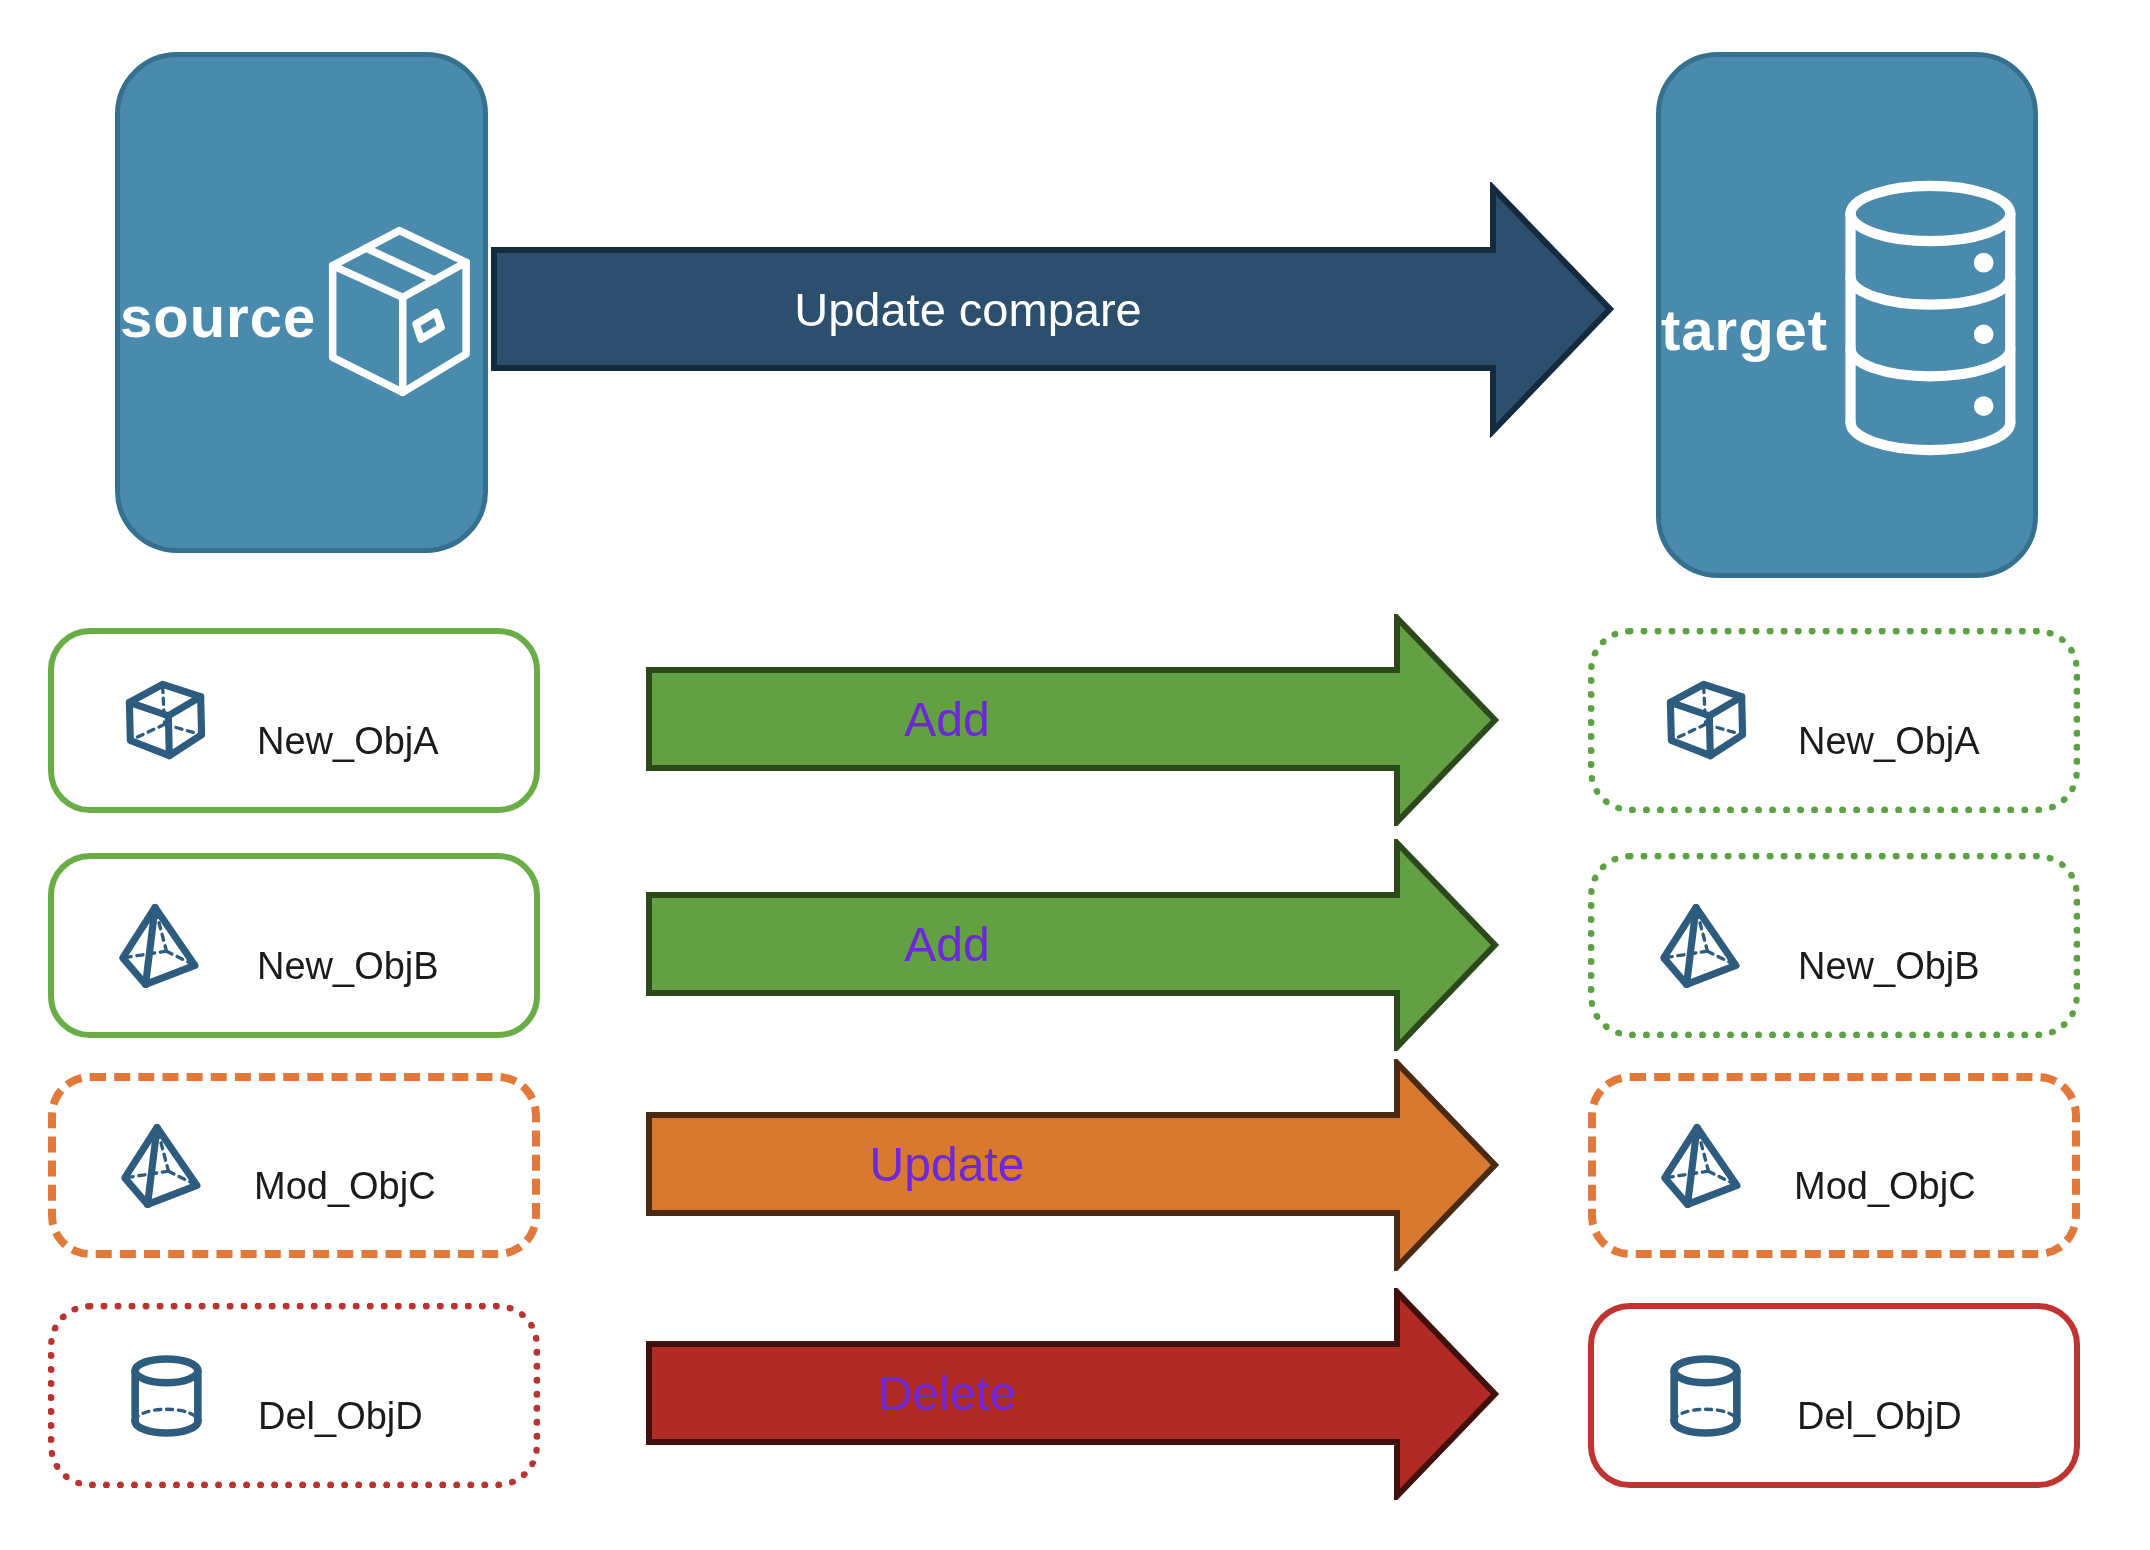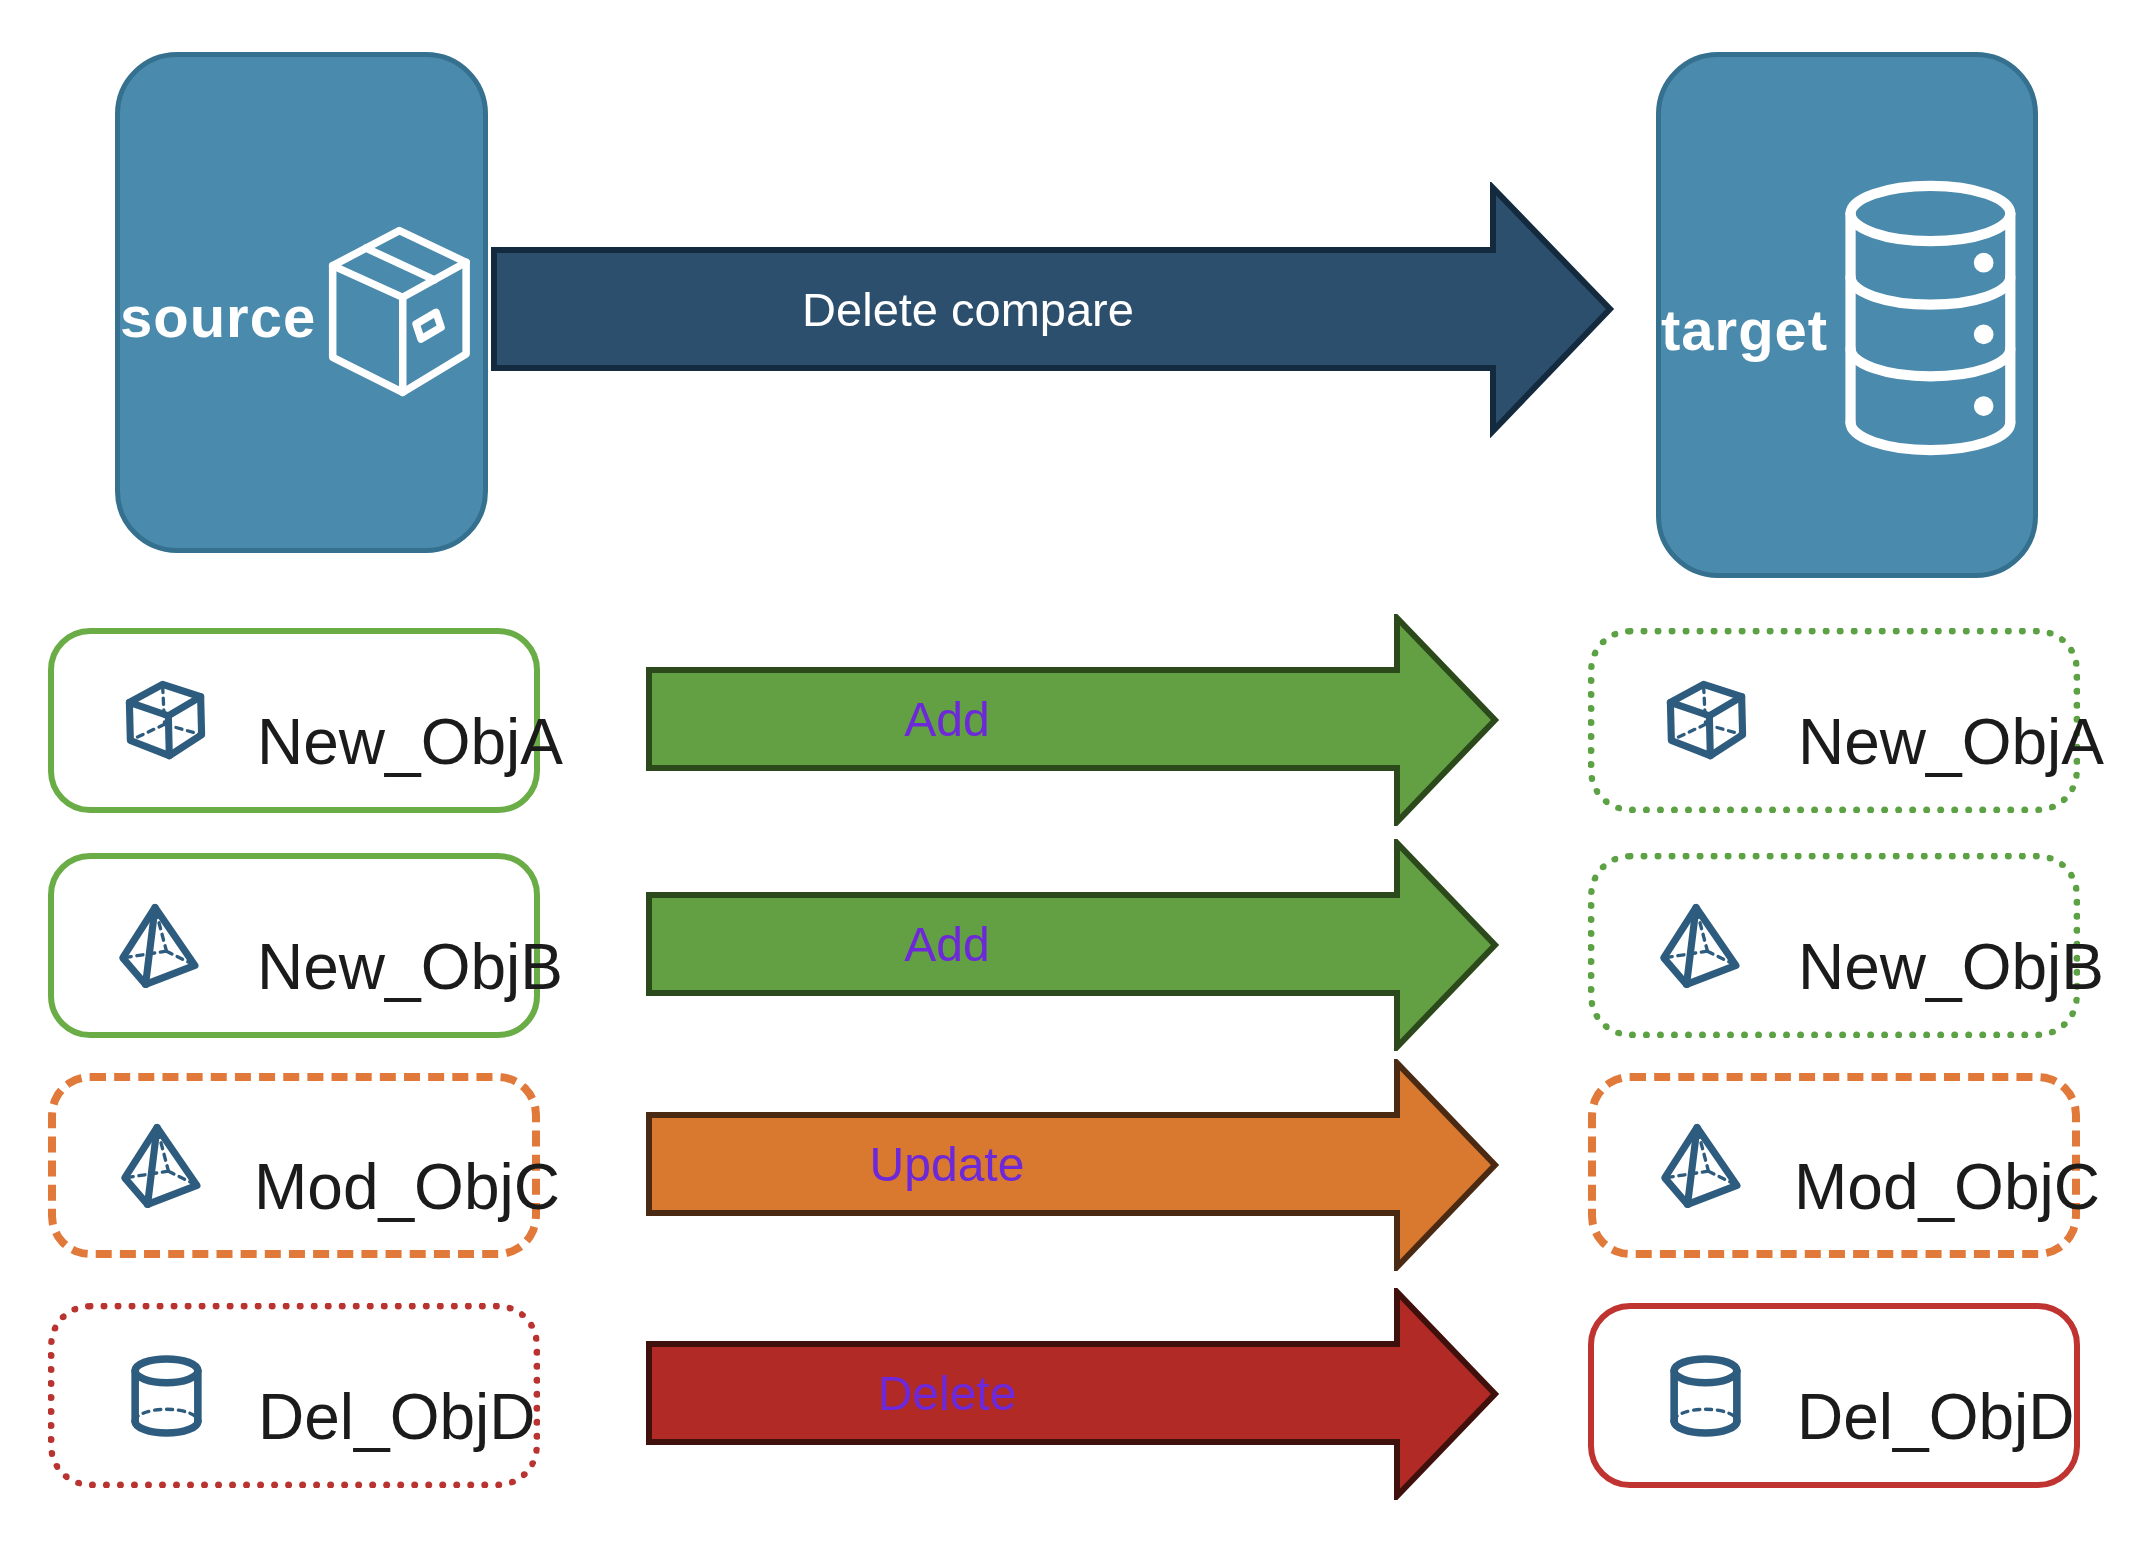--- a/index.html
+++ b/index.html
@@ -32,21 +32,21 @@
 
   
   .card{
     position:absolute;width:492px;height:185px;background:#ffffff;
     box-sizing:border-box;border-radius:42px;
     display:flex;align-items:center;gap:44px;padding-left:64px;
   }
   .card.left{left:48px;}
   .card.right{left:1588px;}
   .row0{top:628px;} .row1{top:853px;} .row2{top:1073px;gap:39px;} .row3{top:1303px;}
-  .card-label{font-size:64px;color:#1b1b1b;white-space:nowrap;margin-top:42px;}
+  .card-label{font-size:38px;color:#1b1b1b;white-space:nowrap;margin-top:42px;}
   .obj-icon{width:95px;height:95px;flex:0 0 auto;}
 
   .b-solid-green {border:6px solid #6aad47;}
   .b-dotted-green{border:7px dotted #5ca244;}
   .b-dashed-orange{border:8px dashed #e0793a;}
   .b-dotted-red {border:7px dotted #b93430;}
   .b-solid-red  {border:6px solid #bf3330;}
 
   
   .arrow{position:absolute;left:645px;width:855px;height:212px;}
@@ -96,21 +96,21 @@
         <circle cx="76" cy="78" r="4.8"></circle>
         <circle cx="76" cy="113" r="4.8"></circle>
       </g>
     </svg>
   </div>
 
   <div class="big-arrow">
     <svg width="1125" height="256" viewBox="0 0 1125 256">
       <polygon points="4,68 1003,68 1003,6 1120,127 1003,249 1003,186 4,186" fill="#2d4f6e" stroke="#142a3e" stroke-width="6"></polygon>
     </svg>
-    <div class="big-arrow-label">Delete compare</div>
+    <div class="big-arrow-label">Update compare</div>
   </div>
 
   <div class="card left row0 b-solid-green">
     <svg class="obj-icon" viewBox="0 0 100 100">
       <g fill="none" stroke="#2e5c7e" stroke-width="7.5" stroke-linejoin="round" stroke-linecap="round">
         <polygon points="12,31 47,12 87,25 53,45"></polygon>
         <polyline points="12,31 13,71 54,87 53,45"></polyline>
         <polyline points="87,25 88,65 54,87"></polyline>
       </g>
       <g fill="none" stroke="#2e5c7e" stroke-width="3.5" stroke-dasharray="6.5,6" stroke-linecap="round">

